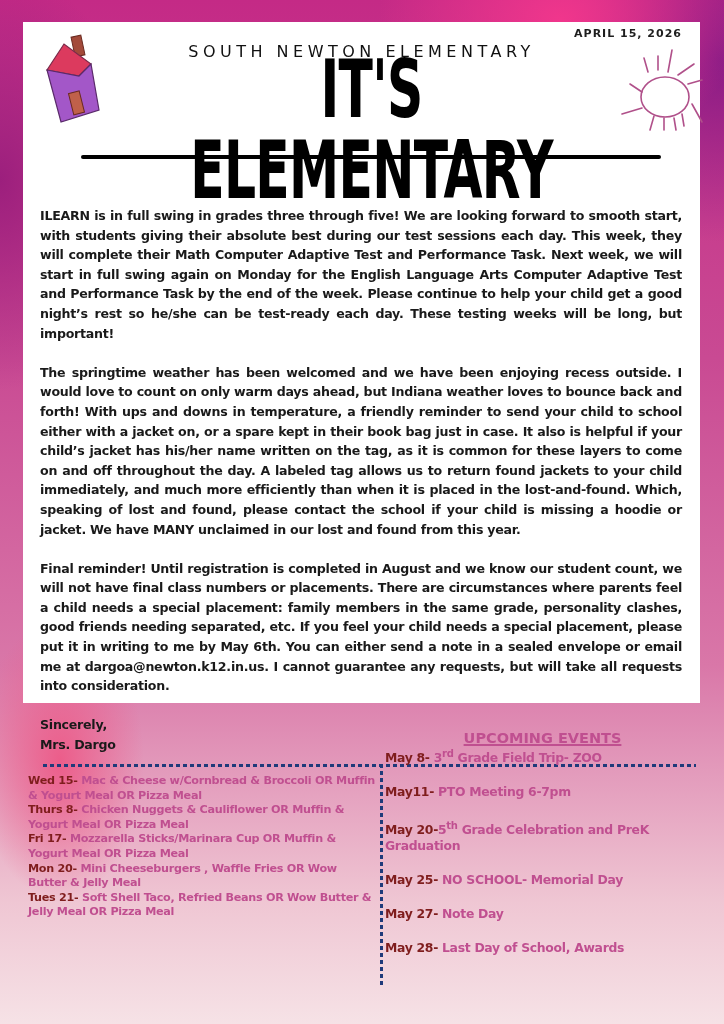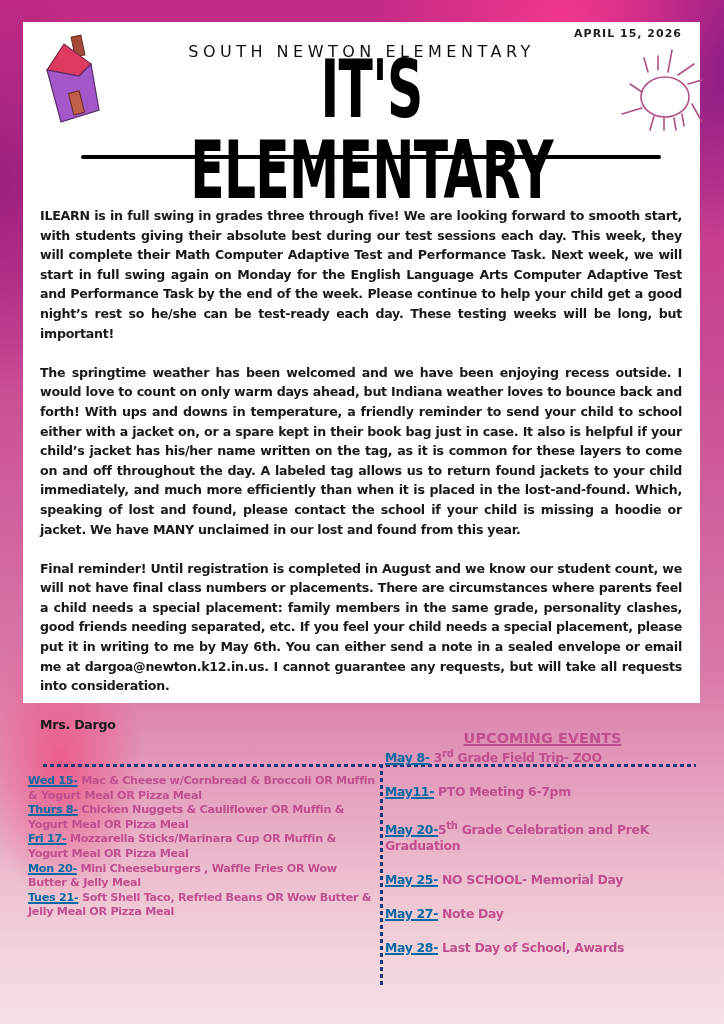--- a/index.html
+++ b/index.html
@@ -81,21 +81,21 @@
       text-decoration: underline; text-decoration-thickness: 2px;
       text-align: center;
     }
     .lunch { position: absolute; left: 5px; top: 752px; width: 348px; }
     .lunch .col-title { font-size: 14.5px; margin-bottom: 18px; }
     .lunch-item {
       font-family: "DejaVu Sans", sans-serif;
       font-weight: bold; font-size: 11.2px; line-height: 14.6px;
       letter-spacing: -0.3px;
     }
-    .day { color: #0369a1; text-decoration: underline; text-decoration-thickness: 1.5px; }
+    .day { color: #7f1d1d; text-decoration-thickness: 1.5px; }
     .meal { color: #c04f90; }
     .events { position: absolute; left: 362px; top: 708px; width: 315px; }
     .events .col-title { font-size: 14.5px; line-height: 16px; margin-bottom: 0; }
     .event {
       font-family: "DejaVu Sans", sans-serif;
       font-weight: bold; font-size: 12.4px; line-height: 16px;
       letter-spacing: -0.3px;
       margin-bottom: 18px;
     }
     .event .what { color: #c04f90; }
@@ -134,20 +134,21 @@
     <line x1="54" y1="76" x2="56" y2="88"></line>
     <line x1="62" y1="72" x2="64" y2="84"></line>
   </svg>
 
   <div class="rule"></div>
 
   <div class="body-text">
     <p>ILEARN is in full swing in grades three through five! We are looking forward to smooth start, with students giving their absolute best during our test sessions each day. This week, they will complete their Math Computer Adaptive Test and Performance Task. Next week, we will start in full swing again on Monday for the English Language Arts Computer Adaptive Test and Performance Task by the end of the week. Please continue to help your child get a good night’s rest so he/she can be test-ready each day. These testing weeks will be long, but important!</p>
     <p>The springtime weather has been welcomed and we have been enjoying recess outside. I would love to count on only warm days ahead, but Indiana weather loves to bounce back and forth! With ups and downs in temperature, a friendly reminder to send your child to school either with a jacket on, or a spare kept in their book bag just in case. It also is helpful if your child’s jacket has his/her name written on the tag, as it is common for these layers to come on and off throughout the day. A labeled tag allows us to return found jackets to your child immediately, and much more efficiently than when it is placed in the lost-and-found. Which, speaking of lost and found, please contact the school if your child is missing a hoodie or jacket. We have MANY unclaimed in our lost and found from this year.</p>
     <p>Final reminder! Until registration is completed in August and we know our student count, we will not have final class numbers or placements. There are circumstances where parents feel a child needs a special placement: family members in the same grade, personality clashes, good friends needing separated, etc. If you feel your child needs a special placement, please put it in writing to me by May 6th. You can either send a note in a sealed envelope or email me at dargoa@newton.k12.in.us. I cannot guarantee any requests, but will take all requests into consideration.</p>
+    <p class="sig">Sincerely,</p>
     <p class="sig">Mrs. Dargo</p>
   </div>
 
   <div class="hdots"></div>
   <div class="vdots"></div>
 
   <div class="lunch">
     <div class="lunch-item">
       <span class="day">Wed 15-</span><span class="meal"> Mac &amp; Cheese w/Cornbread &amp; Broccoli OR Muffin &amp; Yogurt Meal OR Pizza Meal</span>
     </div>

